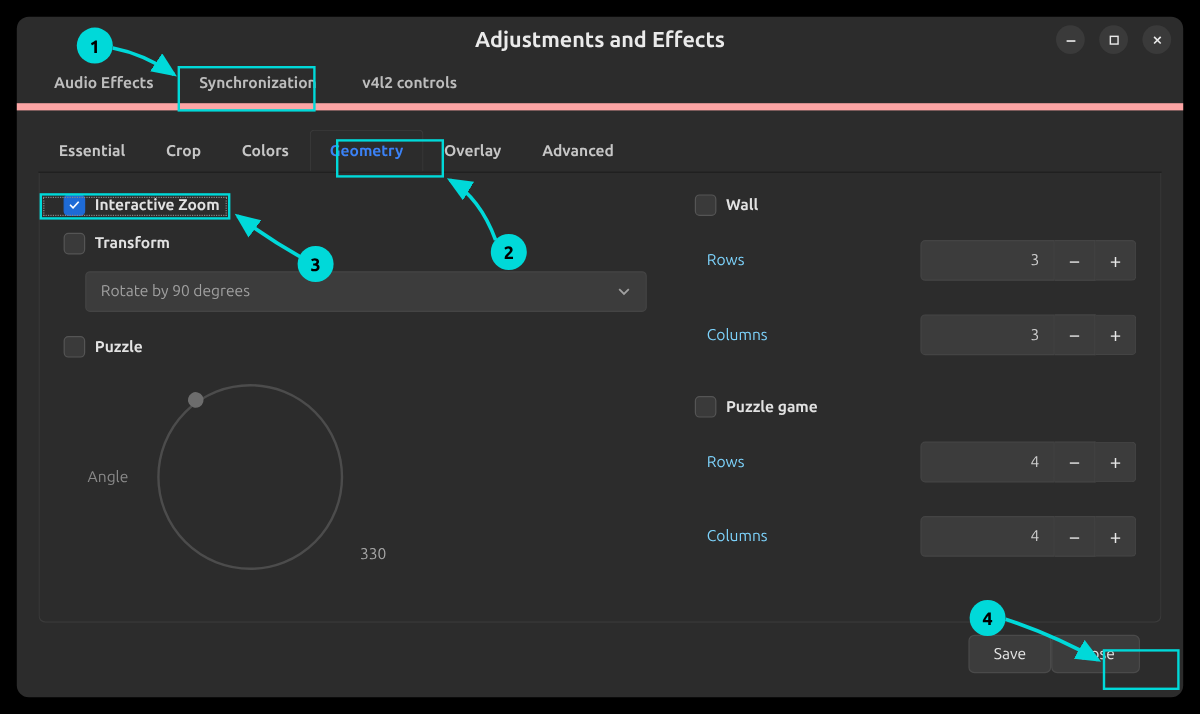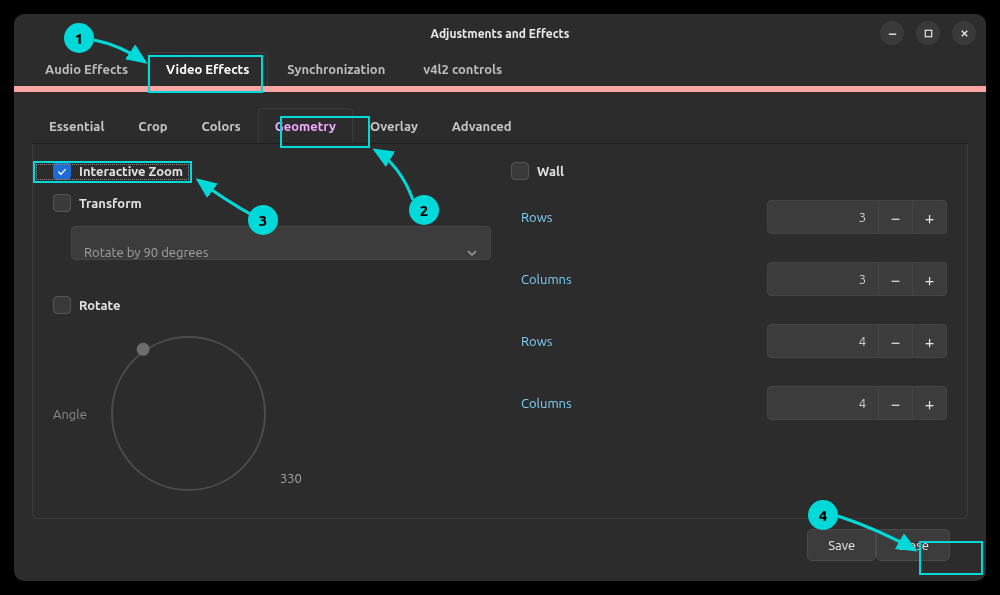--- a/index.html
+++ b/index.html
@@ -22,21 +22,21 @@
     display: flex;
     flex-direction: column;
   }
   .titlebar {
     height: 38px;
     display: flex;
     align-items: center;
     justify-content: center;
     position: relative;
   }
-  .titlebar .title { font-weight: 600; color: #eaeaea; font-size: 12px; }
+  .titlebar .title { font-weight: 600; color: #eaeaea; font-size: 18px; }
   .winbtns { position: absolute; right: 10px; top: 7px; display: flex; gap: 12px; }
   .winbtn {
     width: 24px; height: 24px; border-radius: 50%;
     background: #3a3a3a; display: flex; align-items: center; justify-content: center;
     color: #e8e8e8; cursor: pointer;
   }
   .winbtn svg { width: 11px; height: 11px; }
 
   .tabbar {
     display: flex;
@@ -72,58 +72,58 @@
     height: 36px;
   }
   .subtab {
     padding: 0 16px;
     display: flex; align-items: center;
     color: #c6c6c6; font-weight: 600;
     font-size: 13px; cursor: pointer;
     border: 1px solid transparent;
   }
   .subtab.active {
-    color: #f0abfc;
+    color: #3b82f6;
     border: 1px solid #3a3a3a;
     border-bottom-color: #2c2c2c;
     border-radius: 4px 4px 0 0;
   }
 
   .panel {
     border: 1px solid #3b3b3b;
     border-top: none;
     border-radius: 0 0 6px 6px;
     padding: 18px 20px 16px 20px;
     flex: 1;
     display: grid;
     grid-template-columns: 1fr 1fr;
-    column-gap: 20px;
+    column-gap: 40px;
   }
 
   .col { display: flex; flex-direction: column; gap: 8px; }
 
   .chk-row { display: flex; align-items: center; gap: 8px; margin-bottom: 2px; }
   .chk {
     width: 18px; height: 18px; border-radius: 4px;
     border: 1px solid #555; background: #3a3a3a;
     display: flex; align-items: center; justify-content: center; cursor: pointer;
   }
   .chk.checked { background: #1e6bd6; border-color: #1e6bd6; }
   .chk.checked::after { content: "✓"; color: white; font-size: 12px; font-weight: bold; }
   .chk-label { font-weight: 700; color: #e2e2e2; font-size: 13px; }
 
   .dropdown {
     background: #3c3c3c; border: 1px solid #444; border-radius: 4px;
-    height: 34px; display: flex; align-items: flex-end; justify-content: space-between;
+    height: 34px; display: flex; align-items: center; justify-content: space-between;
     padding: 0 12px; color: #a0a0a0; cursor: pointer;
-    margin: 4px 0 22px 18px; width: 420px;
+    margin: 4px 0 6px 18px; width: 468px;
   }
   .dropdown svg { width: 12px; height: 12px; fill: #a0a0a0; }
 
-  .angle-row { display: flex; align-items: center; gap: 24px; margin-top: 12px; }
+  .angle-row { display: flex; align-items: center; gap: 24px; margin-left: 20px; margin-top: 12px; }
   .angle-label { color: #8a8a8a; font-size: 13px; }
   .dial-wrap { display: flex; align-items: flex-end; gap: 14px; }
   .dial {
     width: 155px; height: 155px; border-radius: 50%;
     border: 2px solid #4c4c4c;
     position: relative;
   }
   .dial .knob {
     position: absolute; width: 13px; height: 13px; border-radius: 50%;
     background: #6d6d6d;
@@ -193,21 +193,20 @@
       <div class="winbtn">
           <svg viewBox="0 0 12 12">
             <path d="M3 3 L9 9 M9 3 L3 9" stroke="currentColor" stroke-width="1.5"></path>
           </svg>
         </div>
     </div>
   </div>
 
   <div class="tabbar">
     <div class="tab">Audio Effects</div>
-    <div class="tab active">Video Effects</div>
     <div class="tab">Synchronization</div>
     <div class="tab">v4l2 controls</div>
   </div>
 
   <div class="content">
     <div class="subtab-bar">
       <div class="subtab">Essential</div>
       <div class="subtab">Crop</div>
       <div class="subtab">Colors</div>
       <div class="subtab active">Geometry</div>
@@ -227,21 +226,21 @@
           <span class="chk-label">Transform</span>
         </div>
         <div class="dropdown">
           <span>Rotate by 90 degrees</span>
           <svg viewBox="0 0 12 12">
               <path d="M2 4 L6 8 L10 4" fill="none" stroke="currentColor" stroke-width="1.5"></path>
             </svg>
         </div>
         <div class="chk-row" style="margin-top:6px;">
           <div class="chk"></div>
-          <span class="chk-label">Rotate</span>
+          <span class="chk-label">Puzzle</span>
         </div>
         <div class="angle-row">
           <span class="angle-label">Angle</span>
           <div class="dial-wrap">
             <div class="dial">
                 <div class="knob"></div>
               </div>
             <span class="dial-val">330</span>
           </div>
         </div>
@@ -262,20 +261,24 @@
         </div>
         <div class="spin-row">
           <span class="spin-label">Columns</span>
           <div class="spin">
             <input value="3" style="">
             <button>−</button>
             <button>+</button>
           </div>
         </div>
 
+        <div class="chk-row" style="margin-top:16px;">
+          <div class="chk"></div>
+          <span class="chk-label">Puzzle game</span>
+        </div>
         <div class="spin-row">
           <span class="spin-label">Rows</span>
           <div class="spin">
             <input value="4" style="">
             <button>−</button>
             <button>+</button>
           </div>
         </div>
         <div class="spin-row">
           <span class="spin-label">Columns</span>

